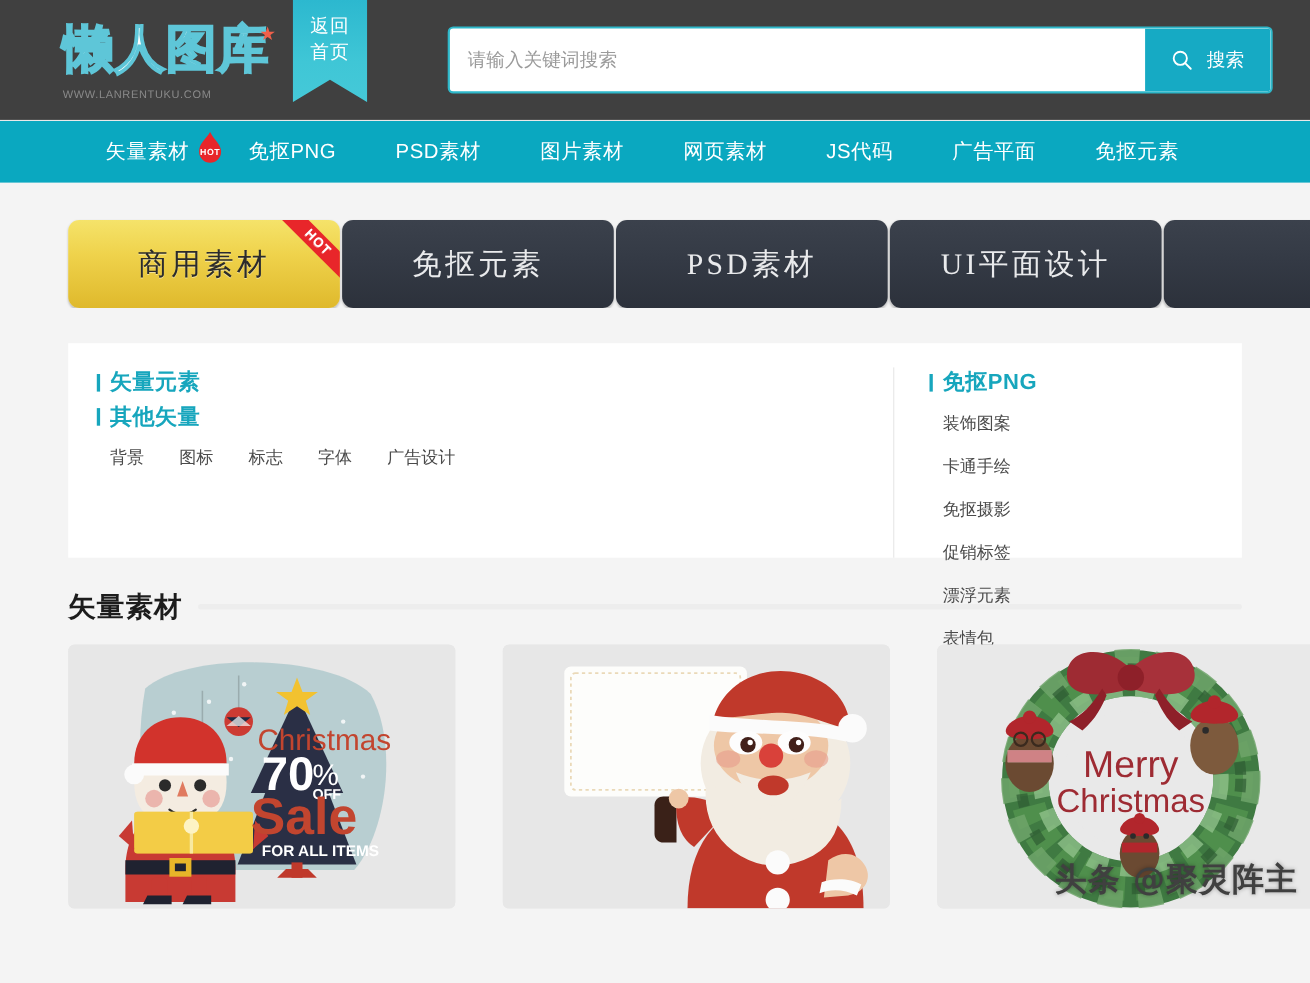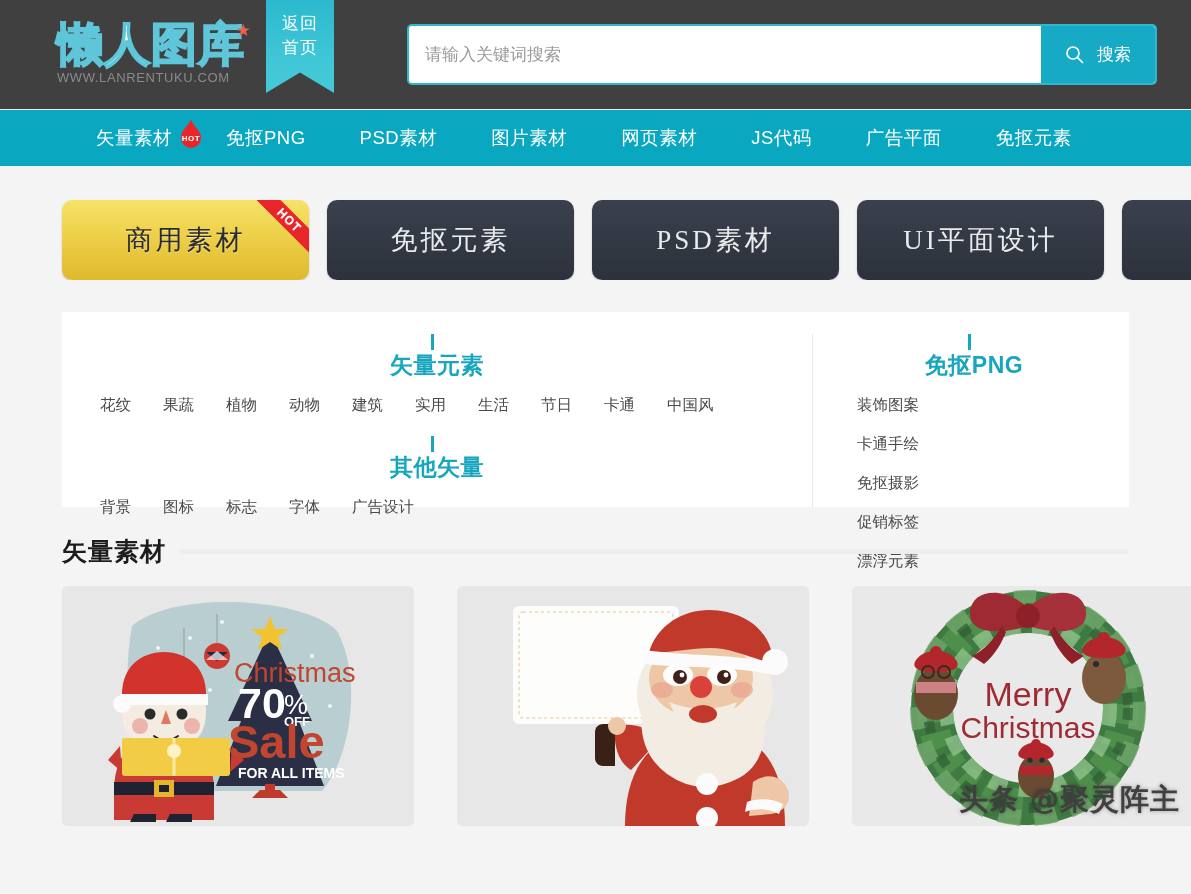--- a/index.html
+++ b/index.html
@@ -35,22 +35,22 @@
     text-shadow: 0 0 0 #5ec6d8;
   }
   .logo-star {
     position: absolute;
     right: -6px; top: 4px;
     font-size: 17px;
     color: #f0604a;
     line-height: 1;
   }
   .logo-url {
-    margin-top: 0;
-    font-size: 13px;
+    margin-top: 11px;
+    font-size: 10px;
     letter-spacing: 0.6px;
     color: #8a8a8a;
     font-family: "Liberation Sans", sans-serif;
   }
 
   .ribbon {
     position: absolute;
     left: 266px; top: 0;
     width: 68px; height: 93px;
     background: linear-gradient(180deg,#2cb8cf 0%, #3fc6d6 60%, #45c9d8 100%);
@@ -124,21 +124,21 @@
   .hot-flame {
     position: absolute;
     right: -32px; top: 6px;
     width: 26px; height: 30px;
   }
 
   
   .tabs {
     padding: 34px 0 0 62px;
     display: flex;
-    gap: 18px;
+    gap: 2px;
     white-space: nowrap;
     overflow: hidden;
   }
   .tab {
     position: relative;
     width: 247px;
     height: 80px;
     border-radius: 10px;
     background: linear-gradient(180deg,#3b414c 0%, #343a45 45%, #2c313b 100%);
     color: #e9eaec;
@@ -192,26 +192,25 @@
   }
   .panel-col {
     padding: 0 26px;
   }
   .panel-col.left  { width: 750px; }
   .panel-col.right { width: 317px; border-left: 1px solid #e6e6e6; padding-left: 32px; }
 
   .grp-title {
     display: flex;
     align-items: center;
-    font-size: 23px;
+    font-size: 20px;
     font-weight: bold;
     color: #17a6bd;
     letter-spacing: 0.5px;
     margin-bottom: 4px;
-    flex-direction: column;
   }
   .grp-bar {
     display: inline-block;
     width: 3px; height: 16px;
     background: #17a6bd;
     margin-right: 9px;
   }
   .grp-title + .grp-items { margin-bottom: 16px; }
   .grp-items {
     display: flex;
@@ -346,32 +345,20 @@
       <span>UI平面设计</span>
     </div>
     <div class="tab"></div>
   </div>
 
 <div class="panel">
   <div class="panel-col left" id="panel-left">
       <div class="grp-title">
         <span class="grp-bar"></span>
         <span>矢量元素</span>
-      </div>
-      <div class="grp-items">
-        <div class="link">花纹</div>
-        <div class="link">果蔬</div>
-        <div class="link">植物</div>
-        <div class="link">动物</div>
-        <div class="link">建筑</div>
-        <div class="link">实用</div>
-        <div class="link">生活</div>
-        <div class="link">节日</div>
-        <div class="link">卡通</div>
-        <div class="link">中国风</div>
       </div>
       <div class="grp-title">
         <span class="grp-bar"></span>
         <span>其他矢量</span>
       </div>
       <div class="grp-items">
         <div class="link">背景</div>
         <div class="link">图标</div>
         <div class="link">标志</div>
         <div class="link">字体</div>

